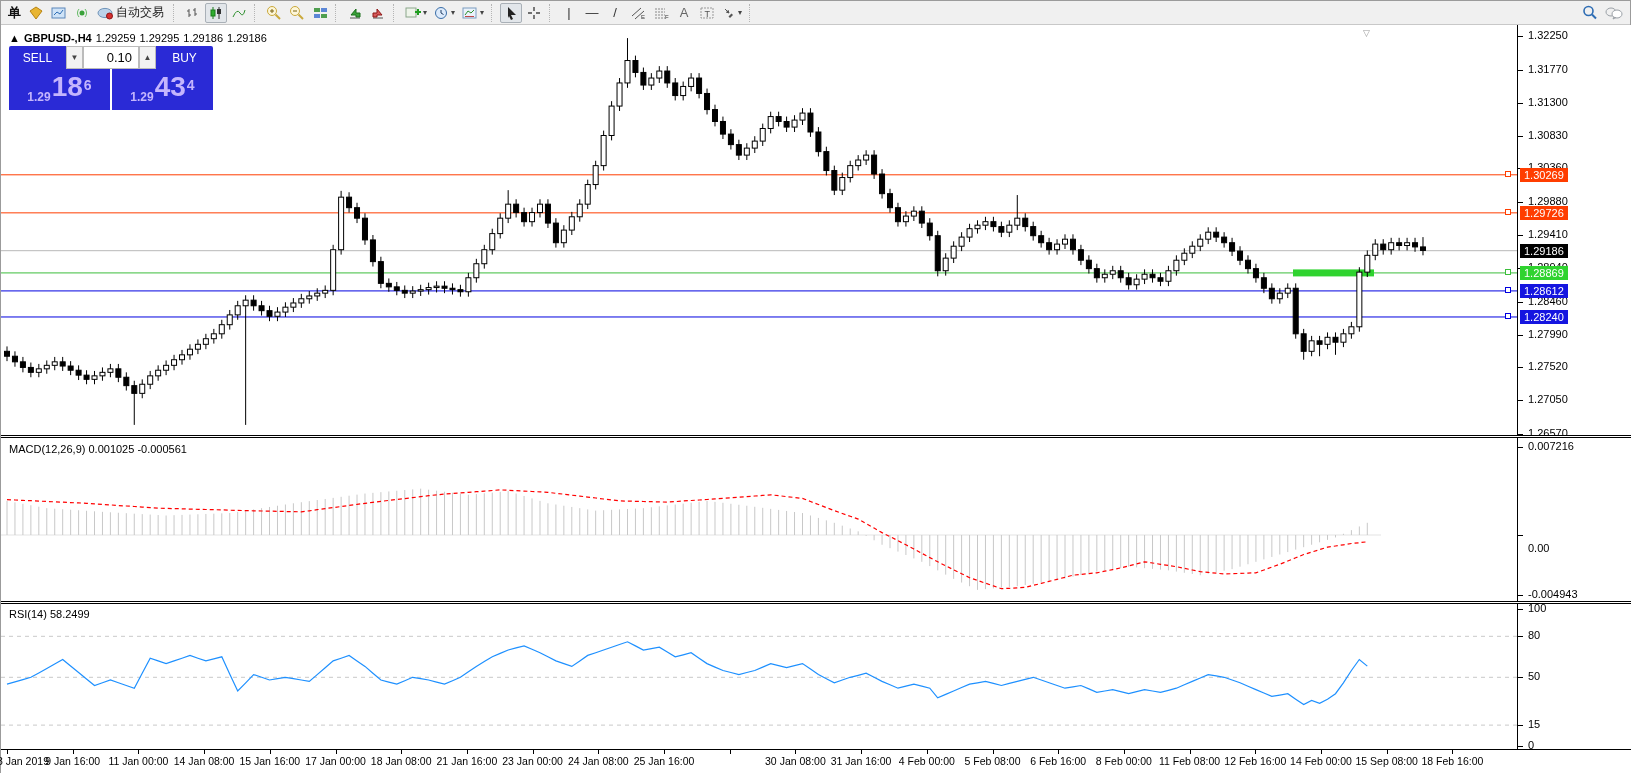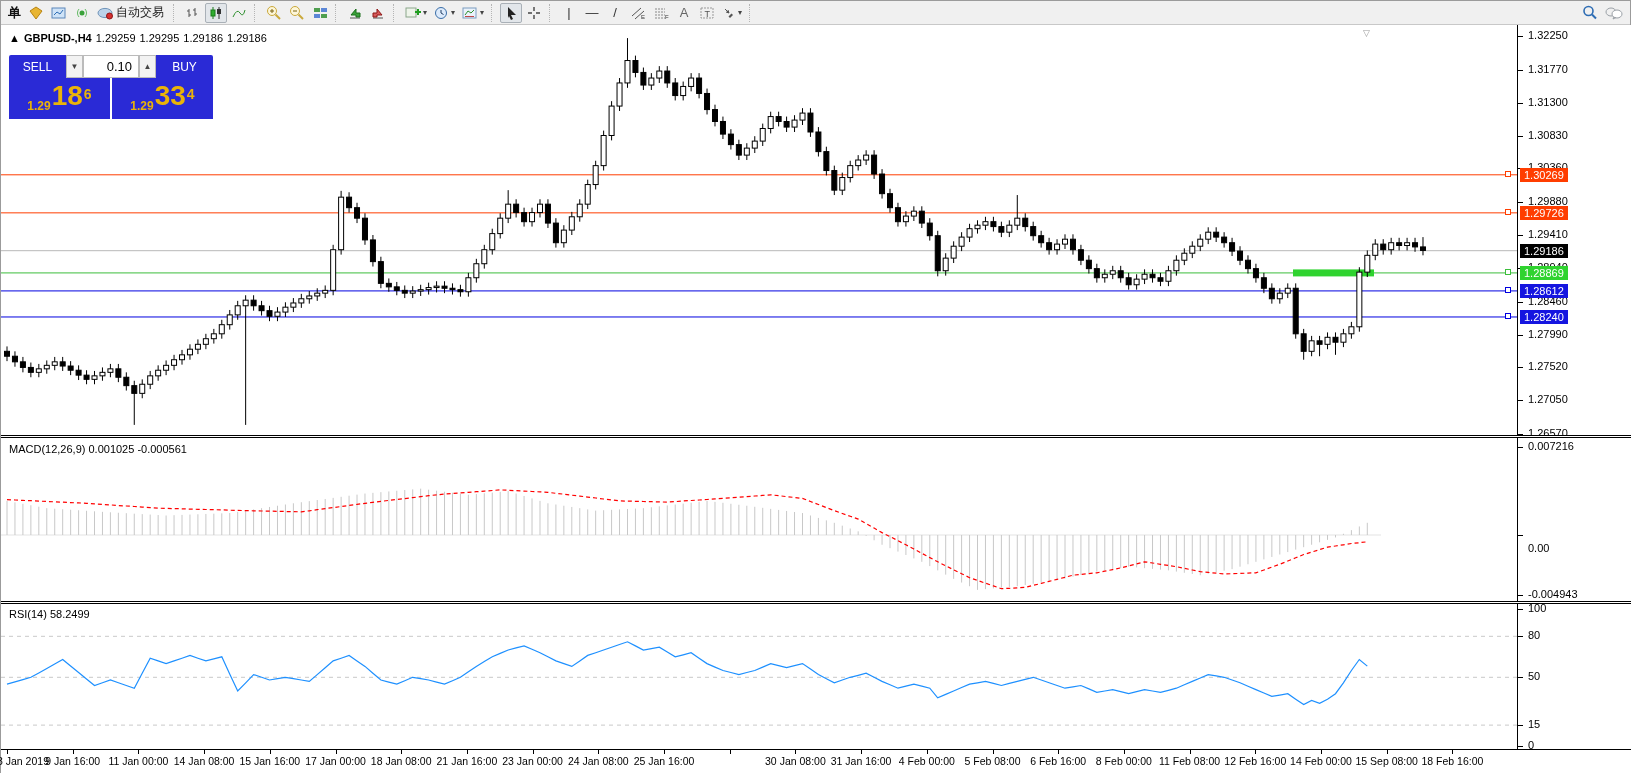--- a/index.html
+++ b/index.html
@@ -27,33 +27,33 @@
   #tb-spacer { flex:1; }
   .glyph { font-size:13px; line-height:1; }
 
   
   #chart-area { position:absolute; left:0; top:24px; width:1516px; height:724px; background:#fff; }
   #axis-strip { position:absolute; left:1516px; top:24px; width:114px; height:724px; background:#fff; border-left:1px solid #000; }
   #symbol-header { position:absolute; left:8px; top:31px; font-size:11px; color:#000; z-index:30; }
   .hdr-part { margin-right:4px; }
 
   
-  #trade-panel { position:absolute; left:8px; top:54px; width:204px; height:64px; z-index:40;
+  #trade-panel { position:absolute; left:8px; top:45px; width:204px; height:64px; z-index:40;
                  font-family:"Liberation Sans", sans-serif; }
   #tp-top { display:flex; height:23px; }
   .tp-btn { background:#2a2ad6; color:#fff; font-size:12px; display:flex;
             align-items:center; justify-content:center; }
   #tp-sell-btn { width:57px; border-radius:2px 0 0 0; }
   #tp-buy-btn  { width:57px; border-radius:0 2px 0 0; }
   .tp-spin { width:17px; background:#f2f2f2; border:1px solid #bbb; color:#444;
              font-size:8px; display:flex; align-items:center; justify-content:center; }
   #tp-vol { width:56px; border:1px solid #bbb; font-size:13px; text-align:right;
             padding-right:6px; color:#000; background:#fff; }
   #tp-bottom { display:flex; height:41px; margin-top:0; gap:2px; }
-  .tp-price { flex:1; background:#2a2ad6; color:#eab308; display:flex;
+  .tp-price { flex:1; background:#2a2ad6; color:#c4b5fd; display:flex;
               align-items:flex-end; justify-content:center; padding-bottom:3px; }
   .tp-small { font-size:12px; font-weight:bold; margin-bottom:3px; }
   .tp-big   { font-size:28px; font-weight:bold; line-height:0.9; margin:8px 1px; }
   .tp-sup   { font-size:14px; font-weight:bold; margin-bottom:14px; }
 
   
   svg.panel { position:absolute; left:0; }
   .splitter { position:absolute; left:0; width:1631px; height:3px; background:#fff;
               border-top:1px solid #000; border-bottom:1px solid #000; z-index:25; }
   #ind-label-macd, #ind-label-rsi { position:absolute; left:8px; font-size:11px; color:#000; z-index:26; }
@@ -329,21 +329,21 @@
       <div class="tp-btn" id="tp-buy-btn">BUY</div>
     </div>
     <div id="tp-bottom">
       <div class="tp-price">
         <span class="tp-small">1.29</span>
         <span class="tp-big">18</span>
         <span class="tp-sup">6</span>
       </div>
       <div class="tp-price">
         <span class="tp-small">1.29</span>
-        <span class="tp-big">33</span>
+        <span class="tp-big">43</span>
         <span class="tp-sup">4</span>
       </div>
     </div>
   </div>
 
   <div id="shift-marker">▽</div>
 
   <svg class="panel" id="price-svg" style="top:24px;" width="1516" height="410">
       <line x1="0" y1="149.80950704225435" x2="1516" y2="149.80950704225435" stroke="#ff3d00" stroke-width="1"></line>
       <line x1="0" y1="187.85774647887285" x2="1516" y2="187.85774647887285" stroke="#ff3d00" stroke-width="1"></line>

